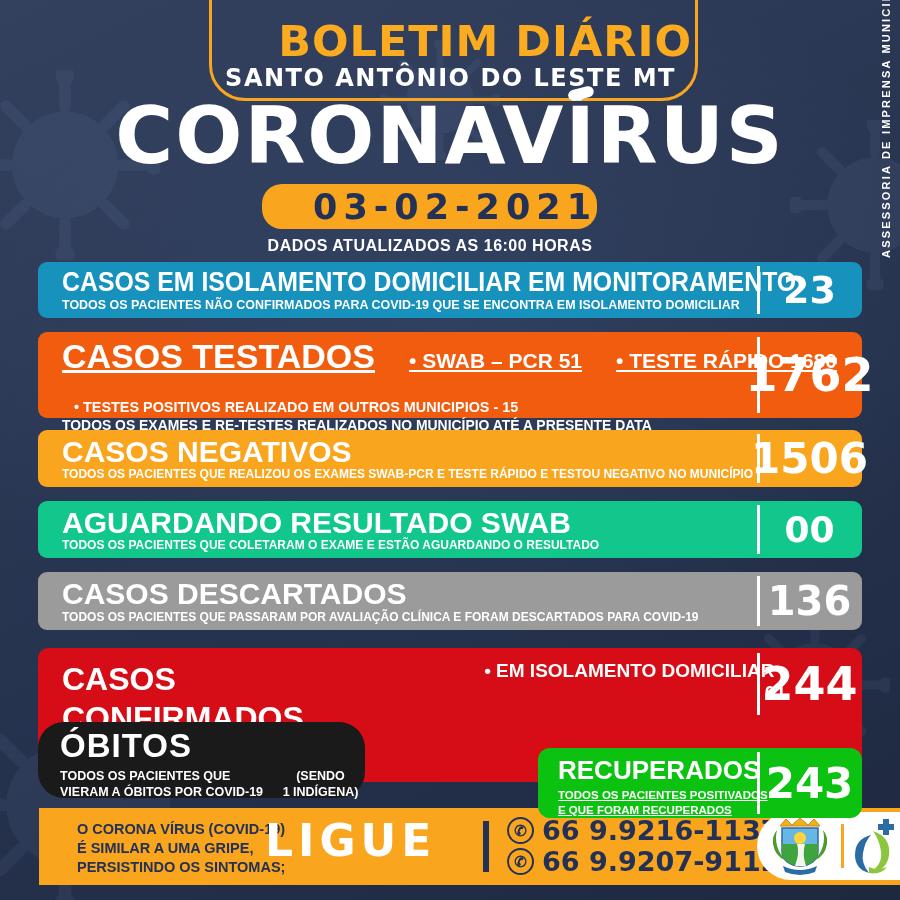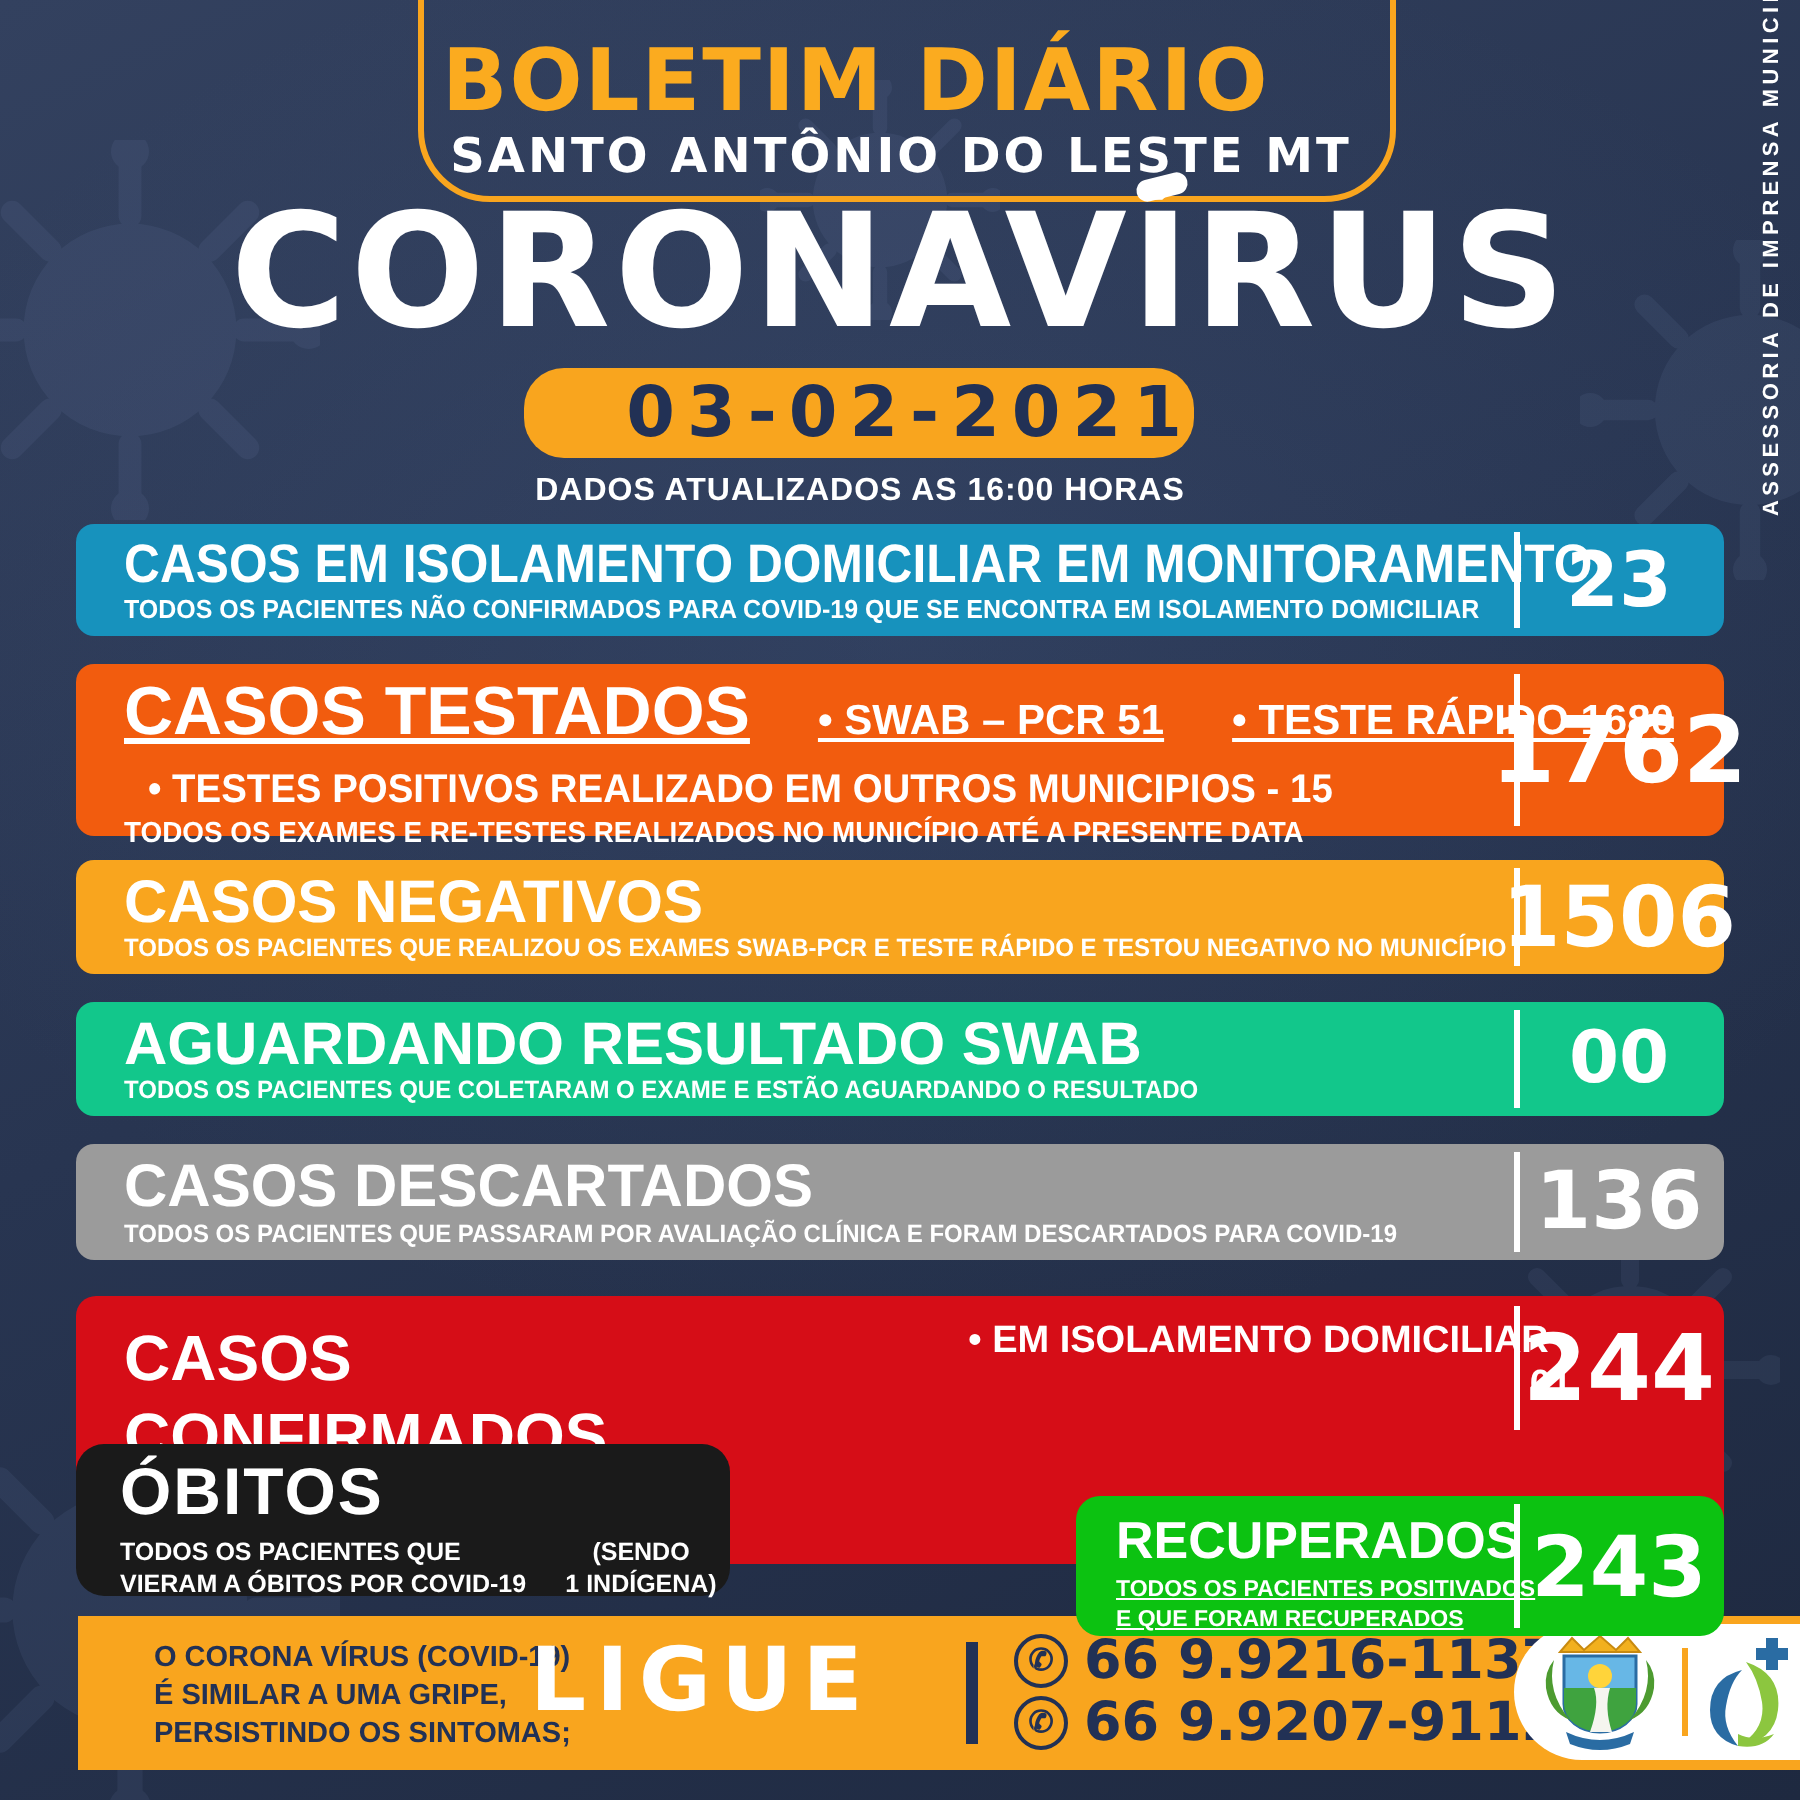--- a/index.html
+++ b/index.html
@@ -12,21 +12,21 @@
   }
   .display{font-family:"DejaVu Sans",sans-serif;}
   .abs{position:absolute;}
   .cnd{display:inline-block;transform-origin:0 50%;white-space:nowrap;}
   .cx92{transform:scaleX(.92);} .cx96{transform:scaleX(.96);}
 
   .virus{position:absolute;opacity:.07;color:#9db4e4;}
 
   
   .hdr-box{left:209px;top:-42px;width:483px;height:137px;border:3px solid #f9a51e;border-radius:36px;}
-  .hdr-title{left:209px;top:16px;width:483px;text-align:left;font-size:43px;font-weight:bold;color:#fbab1f;letter-spacing:1px;padding-left:12px;}
+  .hdr-title{left:209px;top:16px;width:483px;text-align:right;font-size:43px;font-weight:bold;color:#fbab1f;letter-spacing:1px;}
   .hdr-sub{left:209px;top:64px;width:483px;text-align:center;font-size:24px;font-weight:bold;color:#fff;letter-spacing:1.5px;}
   .hdr-dash{left:568px;top:88px;width:26px;height:11px;background:#fff;border-radius:6px;transform:rotate(-14deg);}
   .main-title{left:0;top:97px;width:900px;text-align:center;font-size:79px;font-weight:bold;color:#fff;letter-spacing:2px;line-height:1;}
   .date-pill{left:262px;top:184px;width:335px;height:45px;background:#f9a51e;border-radius:20px;
              display:flex;align-items:center;justify-content:flex-end;}
   .date-pill span{font-size:35px;font-weight:bold;color:#223155;letter-spacing:6px;}
   .updated{left:0;top:237px;width:860px;text-align:center;font-size:16px;font-weight:bold;color:#fff;letter-spacing:.5px;}
 
   .side-note{right:8px;top:8px;height:250px;color:#fff;font-size:11px;font-weight:bold;letter-spacing:2.2px;
              writing-mode:vertical-rl;transform:rotate(180deg);white-space:nowrap;}
@@ -48,21 +48,21 @@
   .bar2 .row1{display:flex;align-items:baseline;gap:34px;text-decoration:underline;}
   .bar2 .b{font-size:21px;font-weight:bold;white-space:nowrap;}
 
   
   .red-box{left:38px;top:648px;width:824px;height:134px;background:#d60d17;border-radius:10px;color:#fff;}
   .red-title{position:absolute;left:24px;top:12px;font-size:32px;font-weight:bold;line-height:1.22;}
   .red-note{position:absolute;left:430px;top:12px;width:318px;text-align:right;font-size:19px;font-weight:bold;}
   .red-box .vdiv{top:5px;height:62px;}
   .red-box .val{bottom:auto;height:72px;}
 
-  .black-box{left:38px;top:722px;width:327px;height:76px;background:#1a1a1a;border-radius:14px;color:#fff;z-index:3;}
+  .black-box{left:38px;top:722px;width:327px;height:76px;background:#1a1a1a;border-radius:26px;color:#fff;z-index:3;}
   .deaths-title{position:absolute;left:22px;top:5px;font-size:33px;font-weight:bold;letter-spacing:1px;}
   .deaths-val{position:absolute;left:235px;top:1px;width:95px;text-align:center;font-size:45px;font-weight:bold;}
   .deaths-sub{position:absolute;left:22px;top:47px;font-size:12.5px;font-weight:bold;line-height:1.25;}
   .deaths-note{position:absolute;left:235px;top:47px;width:95px;text-align:center;font-size:12.5px;font-weight:bold;line-height:1.25;}
 
   .green-box{left:538px;top:728px;width:324px;height:70px;background:#0cc211;border-radius:12px;color:#fff;z-index:3;margin-top:20px;}
   .rec-title{position:absolute;left:20px;top:7px;font-size:26px;font-weight:bold;}
   .rec-sub{position:absolute;left:20px;top:40px;font-size:11.5px;font-weight:bold;line-height:1.3;text-decoration:underline;}
   .green-box .vdiv{top:4px;height:62px;left:219px;}
   .green-box .val{left:219px;}
@@ -143,21 +143,21 @@
     <div class="val display" style="font-size:38px">23</div>
   </div>
 
   <div class="abs bar bar2">
     <div class="txt" style="justify-content:flex-start;padding-top:7px">
       <div class="row1">
         <span class="t" style="font-size:34px">CASOS TESTADOS</span>
         <span class="b">• SWAB – PCR 51</span>
         <span class="b">• TESTE RÁPIDO 1680</span>
       </div>
-      <div class="s" style="font-size:20px;margin:9px 0 2px 12px"><span class="cnd cx96">• TESTES POSITIVOS REALIZADO EM OUTROS MUNICIPIOS - 15</span></div>
+      <div class="s" style="font-size:15px;margin:23px 0 2px 12px"><span class="cnd cx96">• TESTES POSITIVOS REALIZADO EM OUTROS MUNICIPIOS - 15</span></div>
       <div class="s" style="font-size:14.5px"><span class="cnd cx96">TODOS OS EXAMES E RE-TESTES REALIZADOS NO MUNICÍPIO ATÉ A PRESENTE DATA</span></div>
     </div>
     <div class="vdiv" style="top:5px;height:76px"></div>
     <div class="val display" style="font-size:46px">1762</div>
   </div>
 
   <div class="abs bar bar3">
     <div class="txt">
       <div class="t" style="font-size:30px">CASOS NEGATIVOS</div>
       <div class="s" style="font-size:12.5px"><span class="cnd cx96">TODOS OS PACIENTES QUE REALIZOU OS EXAMES SWAB-PCR E TESTE RÁPIDO E TESTOU NEGATIVO NO MUNICÍPIO</span></div>

